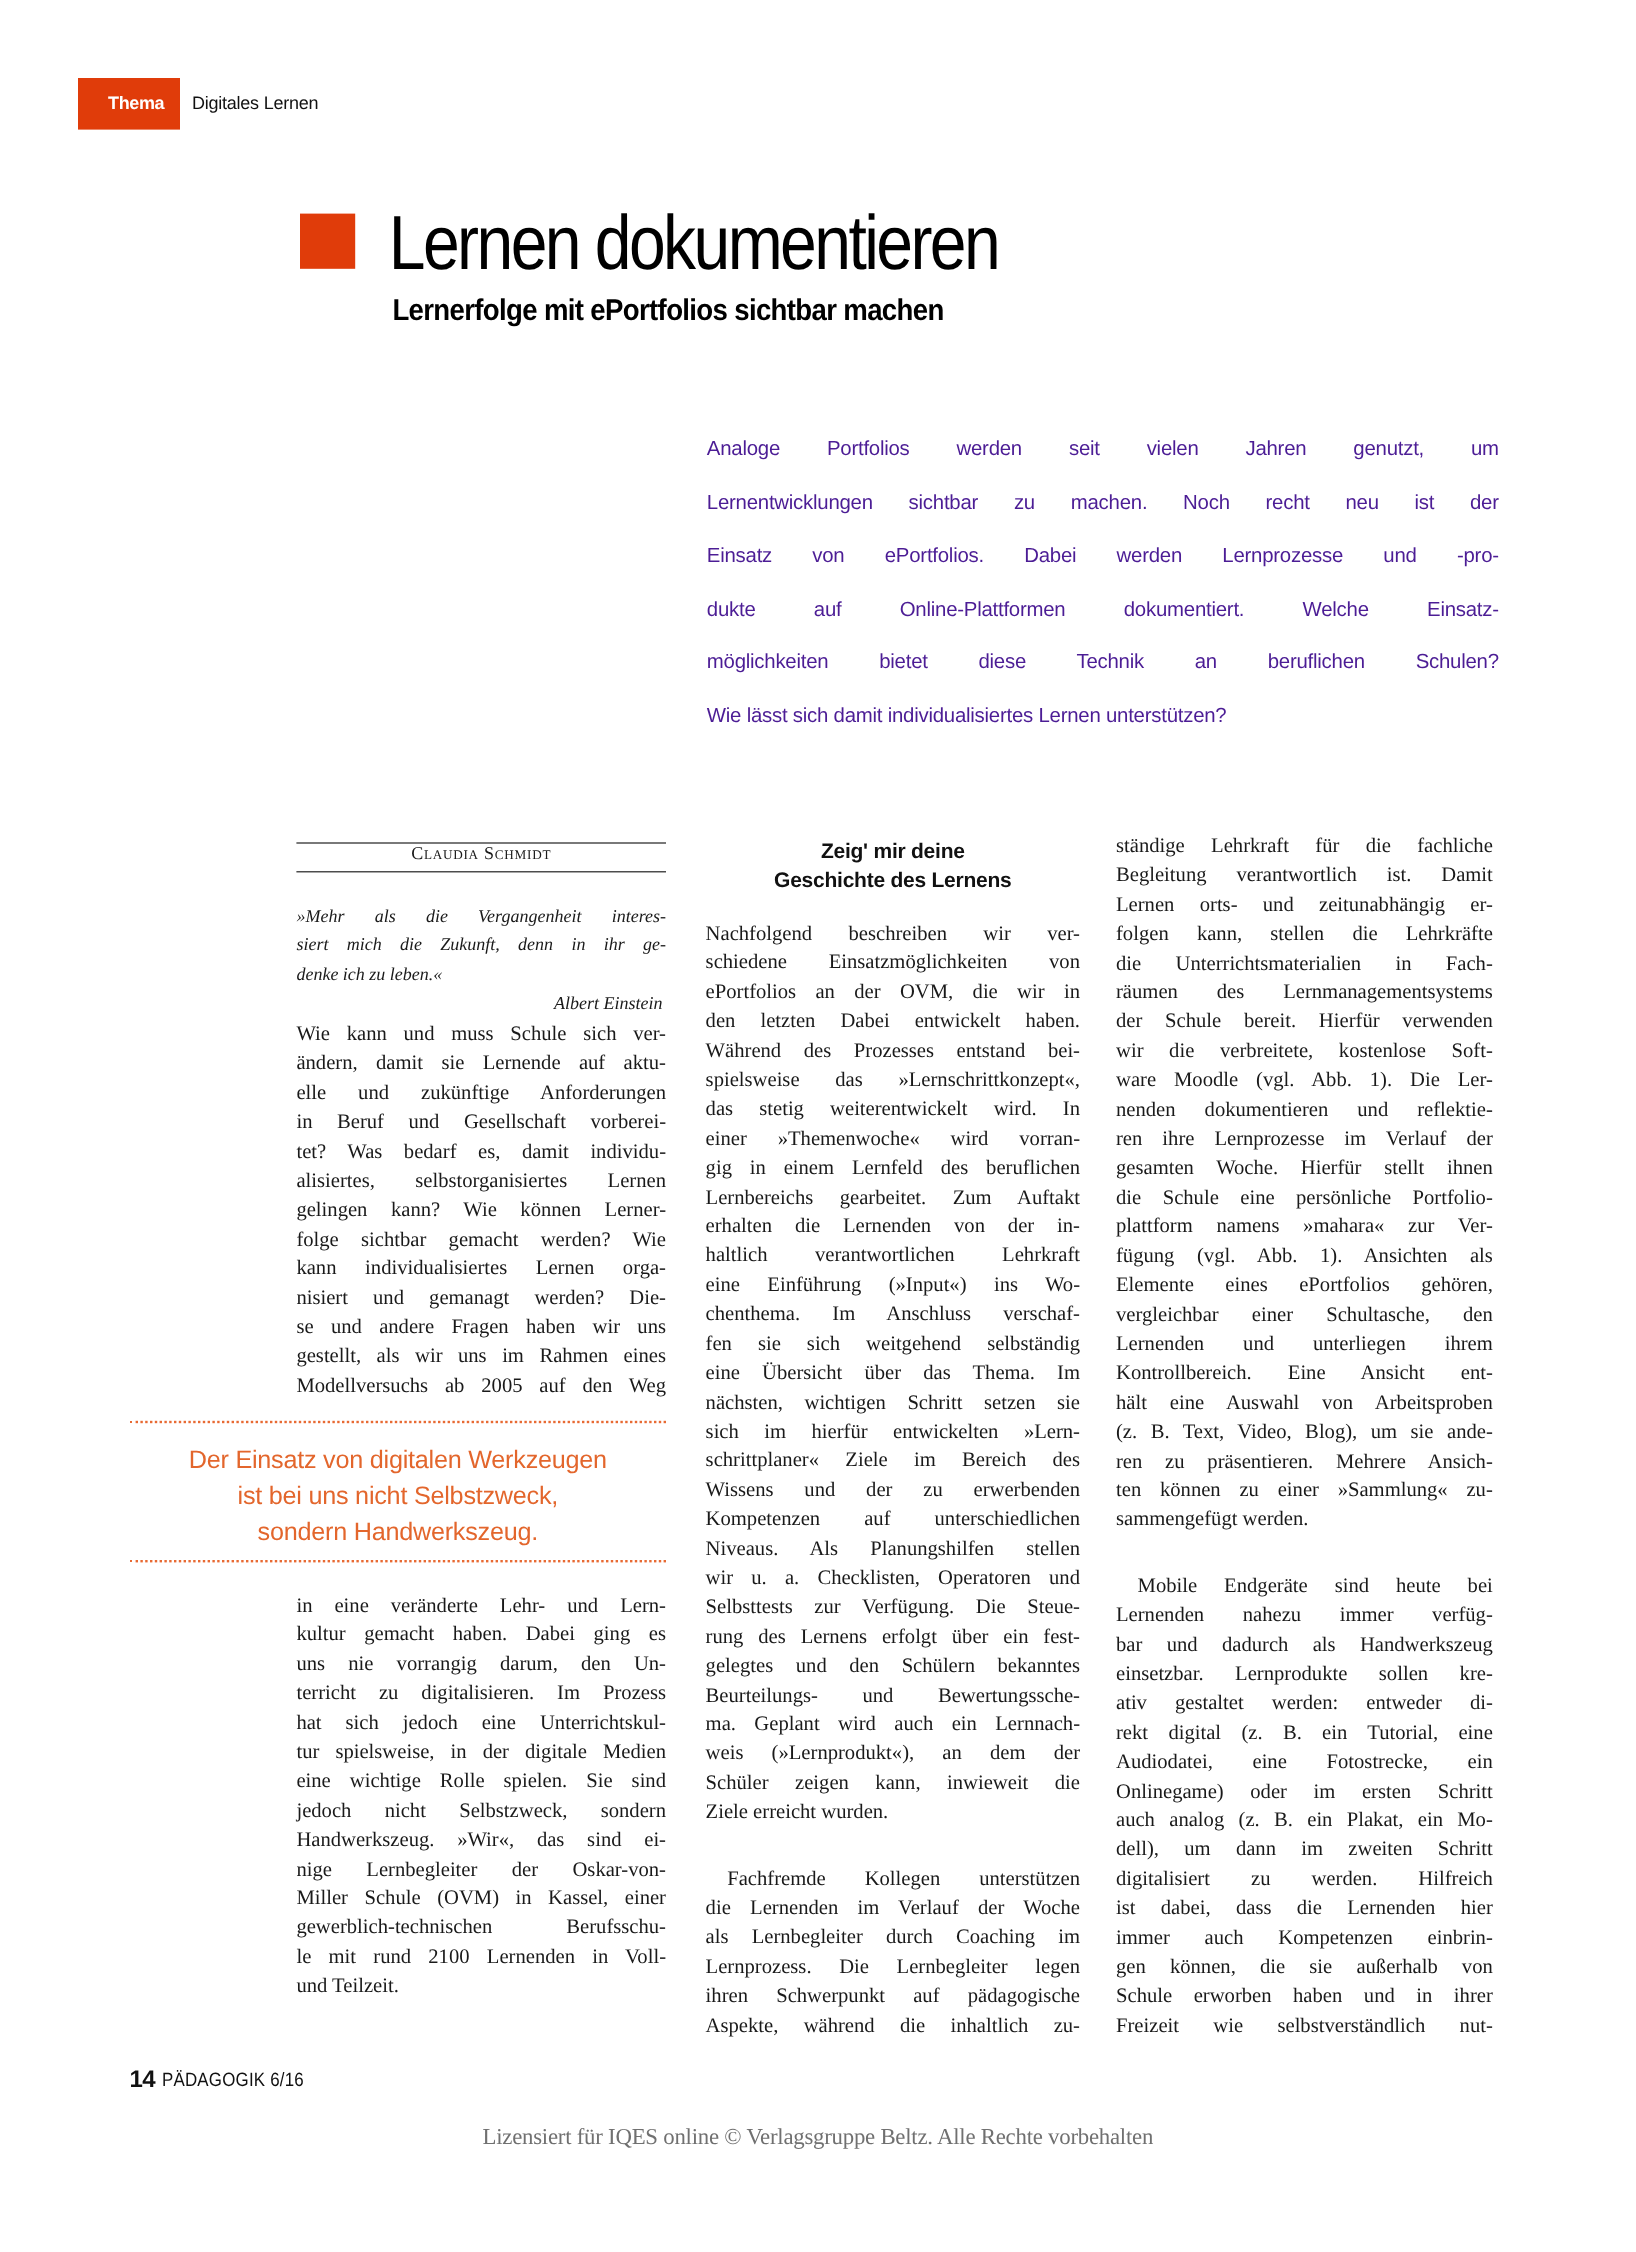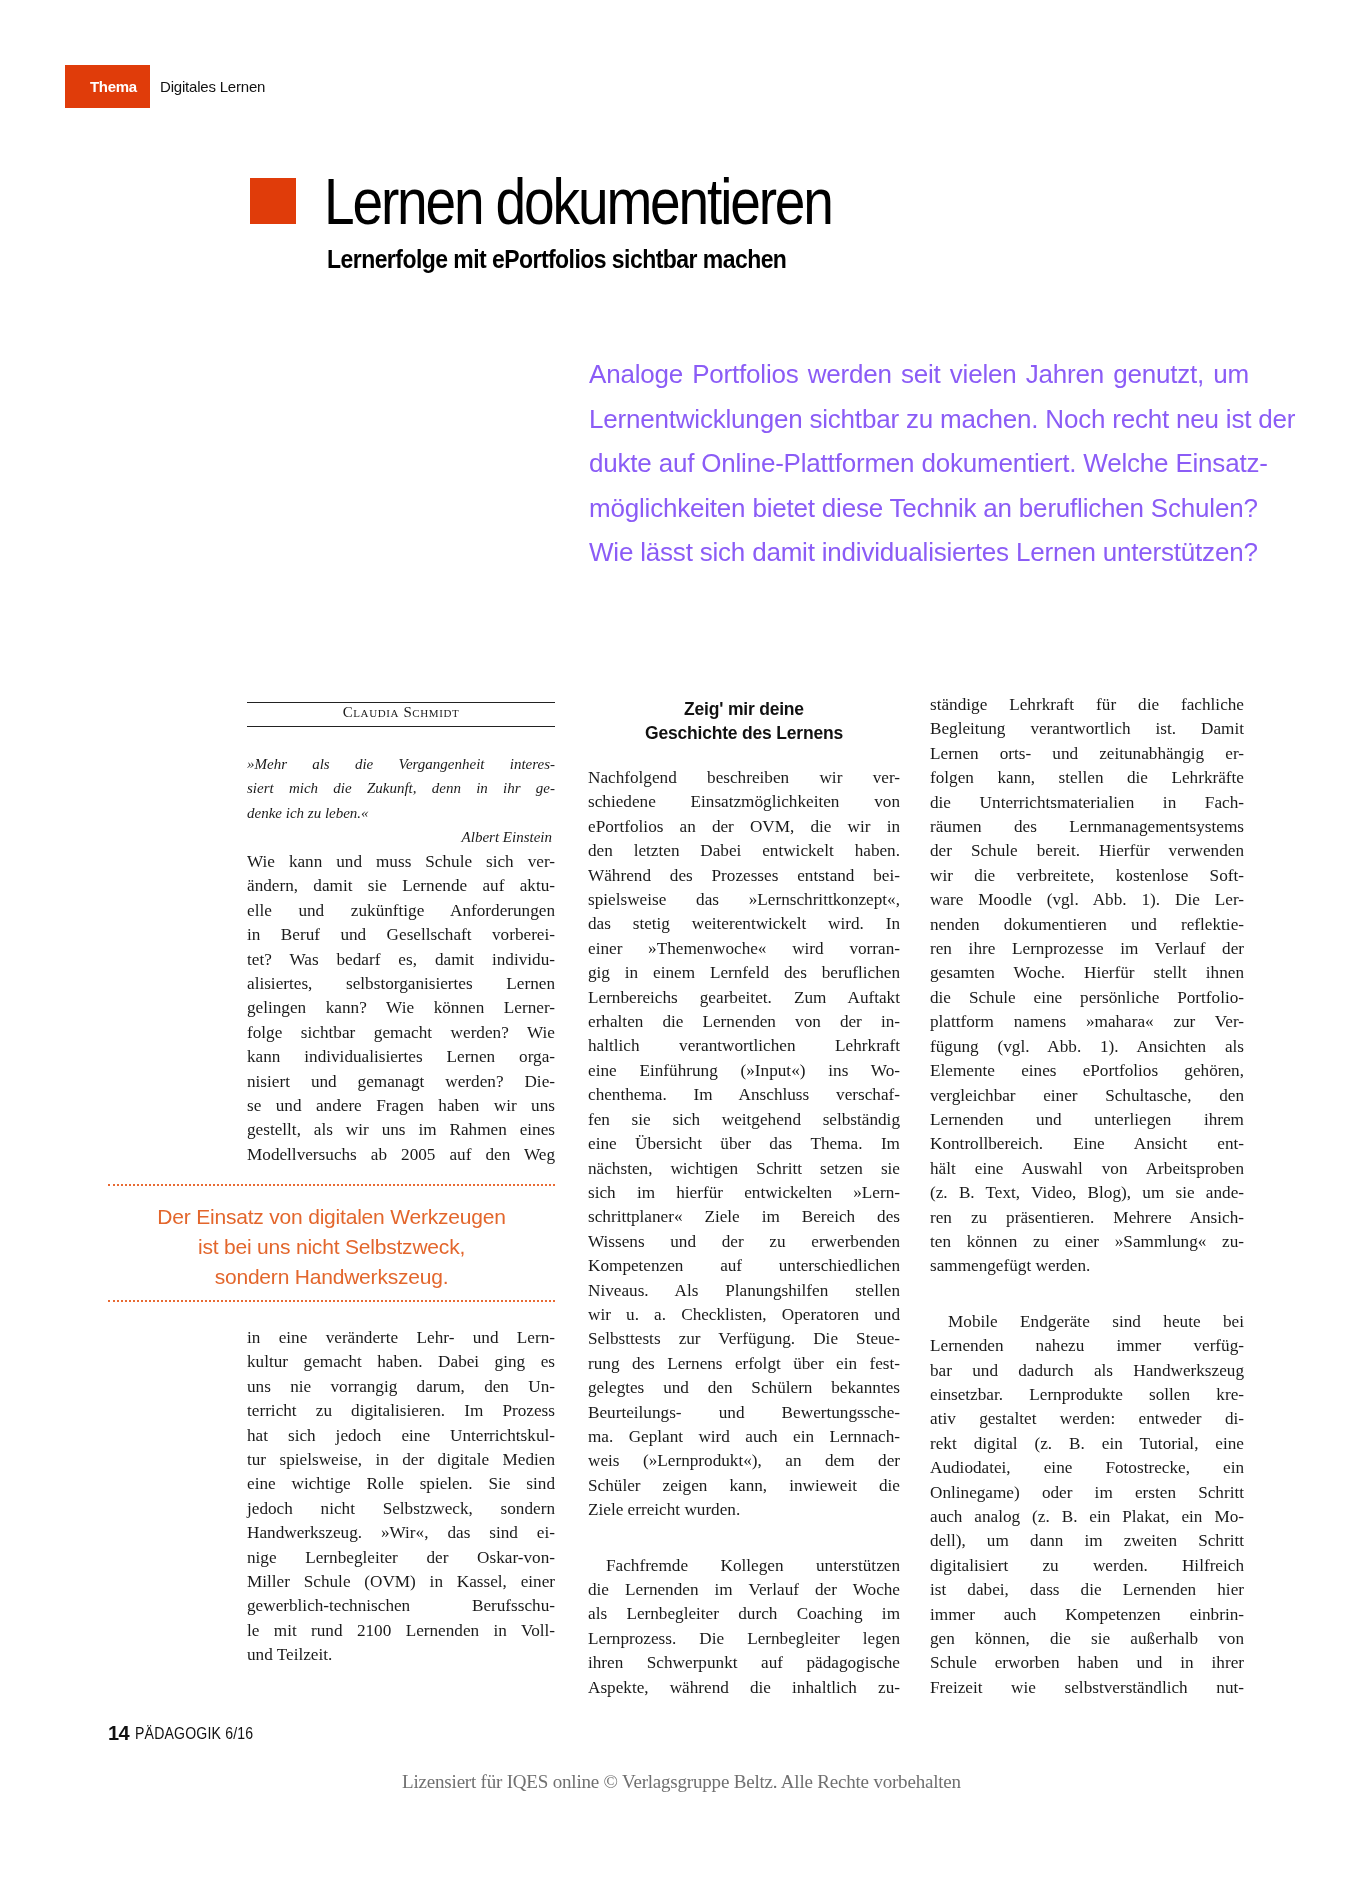--- a/index.html
+++ b/index.html
@@ -8,21 +8,21 @@
   .serif { font-family:"Liberation Serif", "DejaVu Serif", serif; }
 
   .thema-box { position:absolute; left:65px; top:65px; width:85px; height:43px; background:#e03c0a; }
   .thema-label { position:absolute; left:90px; top:78px; color:#fff; font-weight:bold; font-size:15px; letter-spacing:-0.3px; }
   .section-label { position:absolute; left:160px; top:78px; font-size:15px; color:#111; letter-spacing:-0.2px; }
 
   .title-square { position:absolute; left:250px; top:178px; width:46px; height:46px; background:#e03c0a; }
   .title { position:absolute; left:324px; top:166px; font-size:64px; line-height:72px; color:#000; letter-spacing:-2.5px; transform:scaleX(0.86); transform-origin:left top; white-space:nowrap; }
   .subtitle { position:absolute; left:327px; top:245px; font-size:25px; font-weight:bold; color:#000; letter-spacing:-0.6px; transform:scaleX(0.92); transform-origin:left top; white-space:nowrap; }
 
-  .intro { position:absolute; left:589px; top:352px; width:660px; font-size:26px; line-height:44.5px; color:#8b5cf6; text-align:justify; letter-spacing:-0.2px; }
+  .intro { position:absolute; left:589px; top:352px; width:660px; font-size:17px; line-height:44.5px; color:#4c1d95; text-align:justify; letter-spacing:-0.2px; }
   .intro span { display:block; text-align:justify; text-align-last:justify; white-space:nowrap; }
   .intro span.last { text-align-last:left; }
 
   .col { position:absolute; font-size:17.2px; line-height:24.4px; color:#1a1a1a; }
   .col .ln { display:block; white-space:nowrap; text-align:justify; text-align-last:justify; }
   .col .ln.end { text-align-last:left; }
   .col .ln.indent { padding-left:18px;margin-top:31px; }
 
   .author-rule-top { position:absolute; left:247px; top:702px; width:308px; height:1px; background:#222; }
   .author { position:absolute; left:247px; top:704px; width:308px; text-align:center; font-size:15px; letter-spacing:0.6px; font-variant:small-caps; }
@@ -49,20 +49,21 @@
 <div class="thema-label sans">Thema</div>
 <div class="section-label sans">Digitales Lernen</div>
 
 <div class="title-square"></div>
 <h1 class="title sans" style="margin:0;font-weight:normal;">Lernen dokumentieren</h1>
 <h2 class="subtitle sans" style="margin:0;">Lernerfolge mit ePortfolios sichtbar machen</h2>
 
 <div class="intro sans">
   <span>Analoge Portfolios werden seit vielen Jahren genutzt, um</span>
   <span>Lernentwicklungen sichtbar zu machen. Noch recht neu ist der</span>
+  <span>Einsatz von ePortfolios. Dabei werden Lernprozesse und -pro-</span>
   <span>dukte auf Online-Plattformen dokumentiert. Welche Einsatz-</span>
   <span>möglichkeiten bietet diese Technik an beruflichen Schulen?</span>
   <span class="last">Wie lässt sich damit individualisiertes Lernen unterstützen?</span>
 </div>
 
 <div class="author-rule-top"></div>
 <div class="author serif">Claudia Schmidt</div>
 <div class="author-rule-bottom"></div>
 
 <div class="quote serif">

